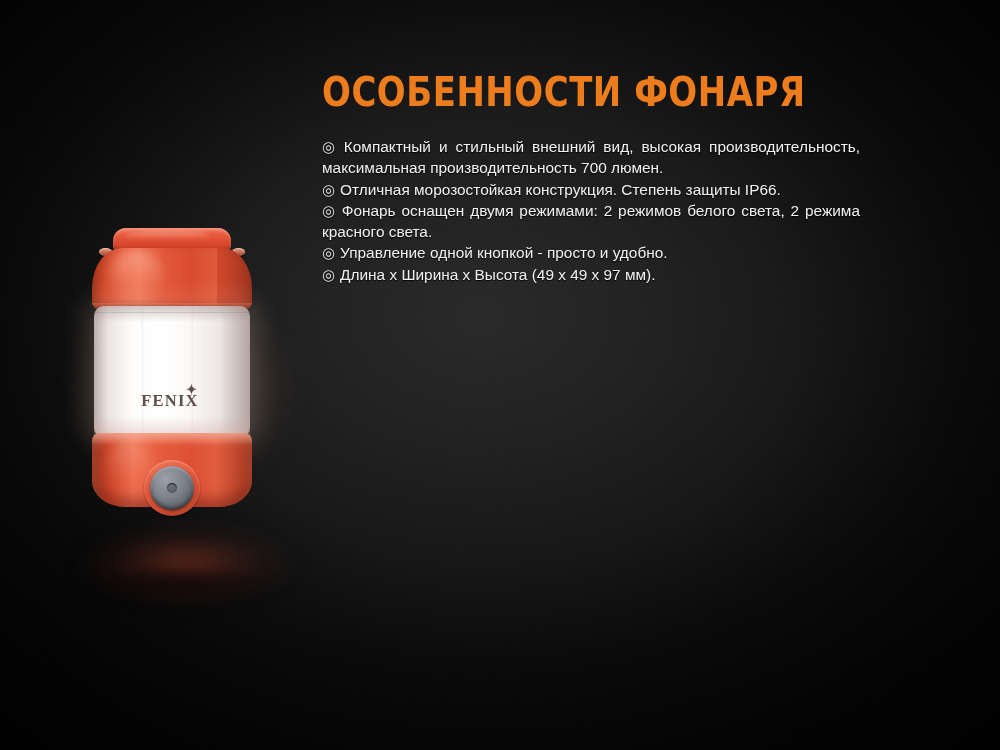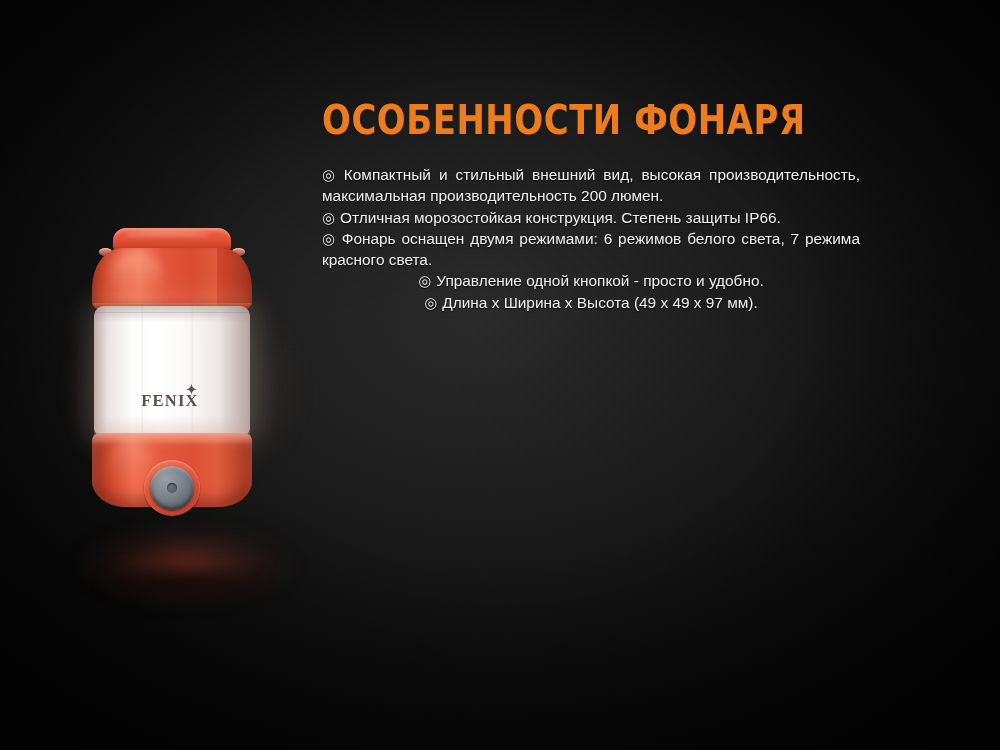--- a/index.html
+++ b/index.html
@@ -25,42 +25,42 @@
       repeating-linear-gradient(45deg, rgba(255,255,255,.016) 0 1px, rgba(0,0,0,.016) 1px 3px);
     opacity:.85;mix-blend-mode:overlay;
   }
   
   .stage:after{
     content:"";position:absolute;inset:0;pointer-events:none;
     background:radial-gradient(ellipse 760px 600px at 50% 45%, rgba(0,0,0,0) 38%, rgba(0,0,0,.45) 76%, rgba(0,0,0,.82) 100%);
   }
 
   
-  .content{position:absolute;left:322px;top:100px;width:538px;z-index:6;}
+  .content{position:absolute;left:322px;top:72px;width:538px;z-index:6;}
   .title{
     color:#ED7D1C;
     font-family:"DejaVu Sans Condensed","Liberation Sans Narrow","Liberation Sans",sans-serif;
     font-size:41px;font-weight:bold;letter-spacing:.6px;
     line-height:1.0;margin:0 0 23px 0;
     transform:scaleX(.92);transform-origin:left center;
     white-space:nowrap;
   }
   .features{margin:0;padding:0;list-style:none;}
   .feature{
     color:#f2f2f2;
     font-size:15.4px;line-height:21.3px;
     text-align:justify;
     margin:0;padding:0;
     text-shadow:0 1px 1px rgba(0,0,0,.9);
   }
   .feature .bullet{
     color:#e9e9e9;font-size:15px;
     margin-right:5px;
   }
-  .feature.nojust{text-align:center;}
+  .feature.nojust{text-align:left;}
 
   
   .lantern-wrap{position:absolute;left:60px;top:190px;width:250px;height:420px;z-index:5;}
 
   
   .floor-glow{
     position:absolute;left:-8px;top:328px;width:270px;height:112px;
     background:radial-gradient(ellipse 134px 50px at 50% 42%,
       rgba(214,80,52,.42) 0%, rgba(160,58,40,.24) 38%, rgba(90,34,24,.12) 62%, rgba(0,0,0,0) 85%);
     filter:blur(9px);
@@ -251,21 +251,21 @@
       <div class="btn-ring"></div>
       <div class="btn-inner"></div>
       <div class="btn-dot"></div>
     </div>
   </div>
 
   <div class="content">
     <h1 class="title">ОСОБЕННОСТИ ФОНАРЯ</h1>
 
     <div class="features">
-      <p class="feature"><span class="bullet">◎</span><span>Компактный и стильный внешний вид, высокая производительность, максимальная производительность 200 люмен.</span></p>
+      <p class="feature"><span class="bullet">◎</span><span>Компактный и стильный внешний вид, высокая производительность, максимальная производительность 700 люмен.</span></p>
       <p class="feature"><span class="bullet">◎</span><span>Отличная морозостойкая конструкция. Степень защиты IP66.</span></p>
-      <p class="feature"><span class="bullet">◎</span><span>Фонарь оснащен двумя режимами: 6 режимов белого света, 7 режима красного света.</span></p>
+      <p class="feature"><span class="bullet">◎</span><span>Фонарь оснащен двумя режимами: 2 режимов белого света, 2 режима красного света.</span></p>
       <p class="feature nojust"><span class="bullet">◎</span><span>Управление одной кнопкой - просто и удобно.</span></p>
       <p class="feature nojust"><span class="bullet">◎</span><span>Длина x Ширина x Высота (49 x 49 x 97 мм).</span></p>
     </div>
   </div>
 
 </div>
 
 </body></html>

